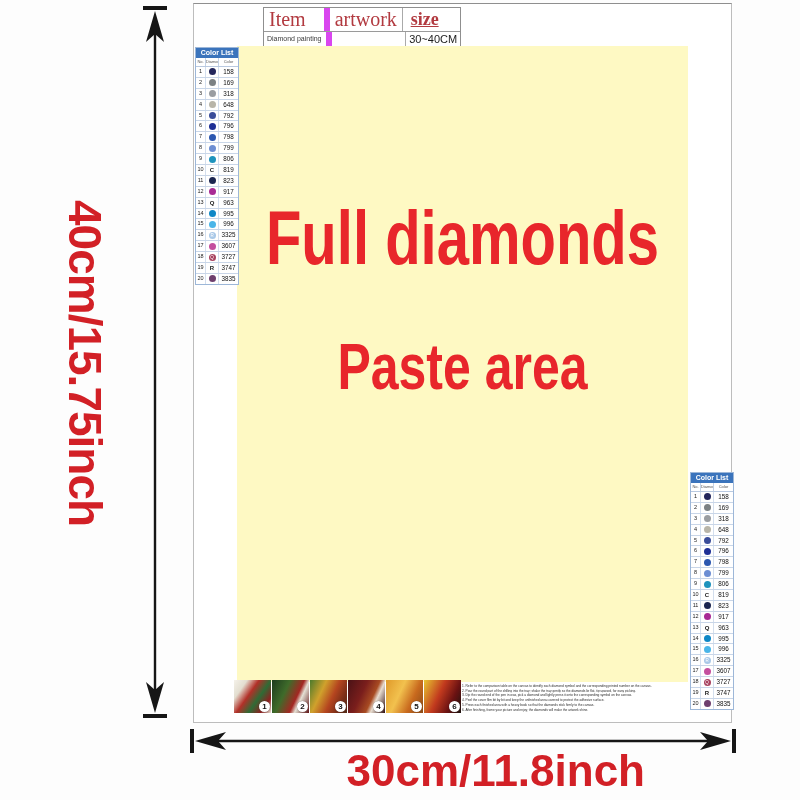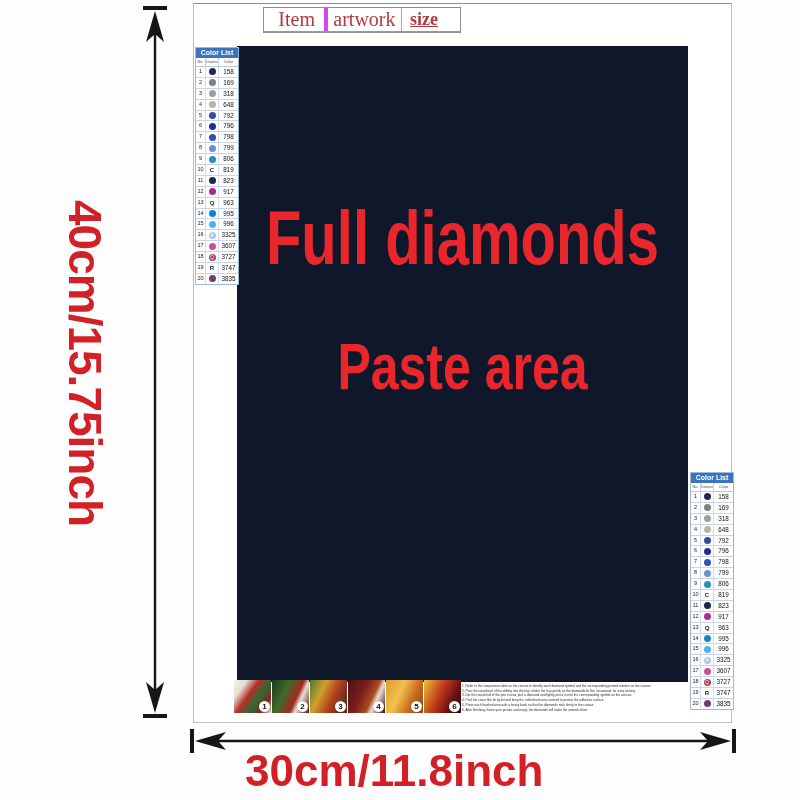--- a/index.html
+++ b/index.html
@@ -15,35 +15,35 @@
   }
 
   
   .item-table{
     position:absolute;left:69px;top:3px;width:196px;
     border:1px solid #8f8f8f;border-collapse:collapse;
     background:#fff;
   }
   .item-table .hrow{display:flex;height:23px;border-bottom:1px solid #9a9a9a;}
   .item-table .drow{display:flex;height:14px;}
-  .item-table .c1{width:62px;border-right:4px solid #d946ef;text-align:center;}
+  .item-table .c1{width:62px;border-right:6px solid #d946ef;}
   .item-table .c2{width:76px;border-right:1px solid #aaa;}
   .item-table .c3{width:56px;}
   .item-table .hrow div{
     font-family:"Liberation Serif",serif;color:#b23a40;
     font-size:20px;line-height:23px;padding-left:5px;
   }
   .item-table .hrow .c3{font-weight:bold;font-size:18px;padding-left:8px;text-decoration:underline;}
   .item-table .drow .c1{font-size:7px;line-height:14px;color:#3a3a3a;padding-left:3px;}
   .item-table .drow .c3{font-size:11px;line-height:14px;color:#1c1c1c;text-align:center;padding-left:0;}
 
   
   .paste{
     position:absolute;left:43px;top:42px;width:451px;height:636px;
-    background:#0f172a;
+    background:#fef9c3;
   }
   .paste .l1{
     position:absolute;left:0;right:0;top:158px;text-align:center;
     color:#e8262b;font-size:58px;font-weight:bold;
     transform:scaleY(1.3);letter-spacing:0px;white-space:nowrap;
   }
   .paste .l2{
     position:absolute;left:0;right:0;top:292px;text-align:center;
     color:#e8262b;font-size:50px;font-weight:bold;
     transform:scaleY(1.3);white-space:nowrap;
@@ -100,21 +100,21 @@
 
   
   .v-arrow{position:absolute;left:140px;top:6px;}
   .h-arrow{position:absolute;left:190px;top:726px;}
   .v-label{
     position:absolute;left:58px;top:200px;height:345px;
     writing-mode:vertical-rl;color:#d22026;font-size:46px;font-weight:bold;
     white-space:nowrap;letter-spacing:-1px;
   }
   .h-label{
-    position:absolute;left:245px;top:746px;width:400px;text-align:left;
+    position:absolute;left:245px;top:746px;width:400px;text-align:right;
     color:#d22026;font-size:44px;font-weight:bold;white-space:nowrap;
   }
 </style>
 </head>
 <body>
 
 <svg class="v-arrow" width="30" height="712" viewBox="0 0 30 712">
   <rect x="3" y="0" width="24" height="4" fill="#161616"></rect>
   <polygon points="15,5 6,36 15,28 24,36" fill="#161616"></polygon>
   <line x1="15" y1="24" x2="15" y2="688" stroke="#161616" stroke-width="2.4"></line>
@@ -133,20 +133,25 @@
 <div class="v-label">40cm/15.75inch</div>
 <div class="h-label">30cm/11.8inch</div>
 
 <div class="sheet">
 
   <div class="item-table">
     <div class="hrow">
       <div class="c1">Item</div>
       <div class="c2">artwork</div>
       <div class="c3">size</div>
+    </div>
+    <div class="drow">
+      <div class="c1">Diamond painting</div>
+      <div class="c2"></div>
+      <div class="c3">30~40CM</div>
     </div>
   </div>
 
   <div class="paste">
     <div class="l1">Full diamonds</div>
     <div class="l2">Paste area</div>
   </div>
 
   <div class="clist left">
     <div class="title">Color List</div>

